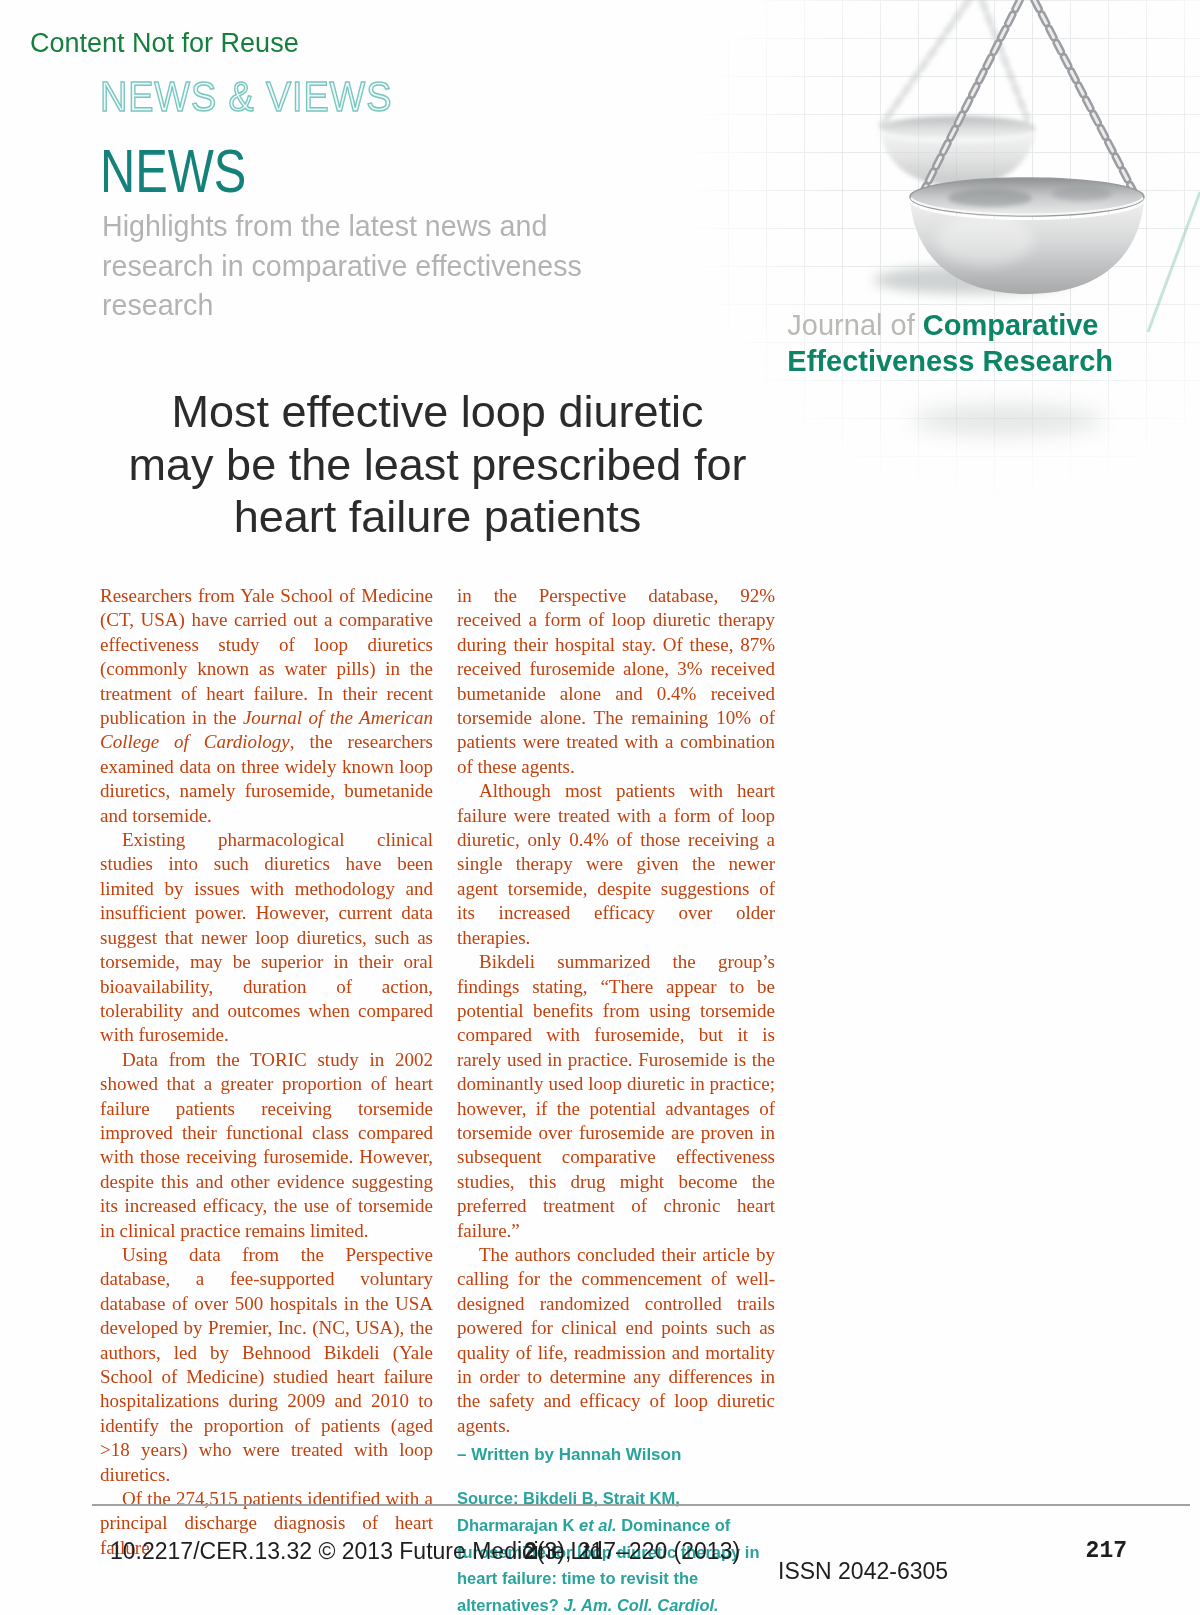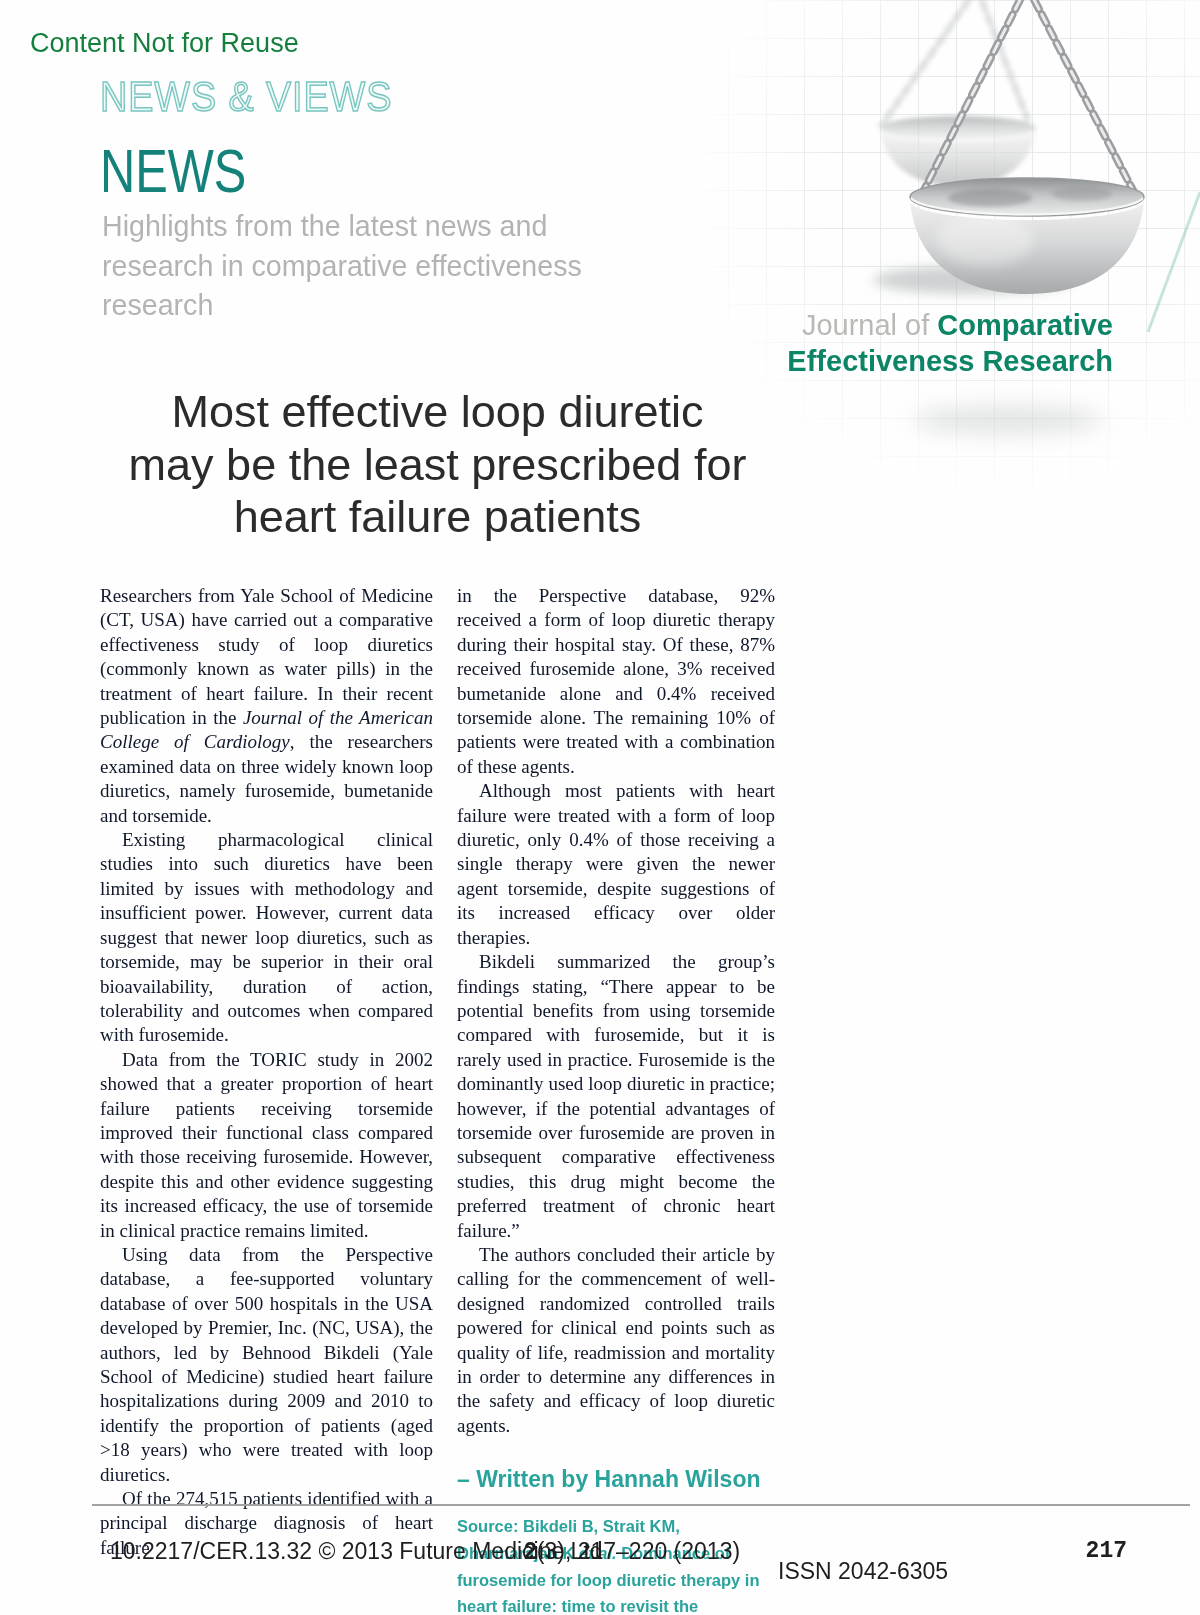--- a/index.html
+++ b/index.html
@@ -21,34 +21,34 @@
   .cover{position:absolute;left:690px;top:0;width:510px;height:620px;}
   .cover .grid{position:absolute;inset:0;
         background-image:linear-gradient(#e7eaea 1px,transparent 1px),
                          linear-gradient(90deg,#e7eaea 1px,transparent 1px);
         background-size:38px 38px;}
   .cover .grid-fade{position:absolute;inset:0;
         background:radial-gradient(ellipse 62% 52% at 60% 30%,rgba(255,255,255,0) 50%,#fefefe 100%);}
   .cover svg{position:absolute;inset:0;}
 
   
-  .journal{position:absolute;right:87px;top:308px;text-align:right;font-size:29px;
+  .journal{position:absolute;right:87px;top:308px;font-size:29px;
         font-weight:bold;line-height:1.24;color:#0b8565;white-space:nowrap;}
   .journal .prefix{color:#b9b9b6;font-weight:normal;}
 
   
   .article-title{position:absolute;left:80px;top:386px;width:715px;text-align:center;
         font-size:45px;line-height:1.17;color:#2b2b2b;}
   .columns{position:absolute;left:100px;top:584px;width:675px;display:flex;gap:24px;}
   .col-left{width:333px;flex:none;}
   .col-right{width:318px;flex:none;}
   .columns p{margin:0;font-family:"Liberation Serif",serif;font-size:19px;line-height:1.285;
-        color:#0f172a;text-align:justify;}
+        color:#c2410c;text-align:justify;}
   .columns p.indent{text-indent:22px;}
-  .byline{margin-top:28px;font-weight:bold;font-size:23px;color:#2aa39d;}
+  .byline{margin-top:7px;font-weight:bold;font-size:17px;color:#2aa39d;}
   .source{margin-top:20px;font-weight:bold;font-size:16.5px;line-height:1.62;color:#2aa39d;
         text-align:left;}
 
   
   .footer-rule{position:absolute;left:92px;top:1504px;width:1098px;height:2px;background:#a2a2a2;}
   .footer-item{position:absolute;top:1538px;font-size:23px;color:#1e1e1e;white-space:nowrap;}
   .f-doi{left:110px;}
   .f-citation{left:524px;}
   .f-issn{left:778px;margin-top:20px;}
   .f-page{right:73px;font-weight:bold;font-family:Liberation Mono, monospace;}

